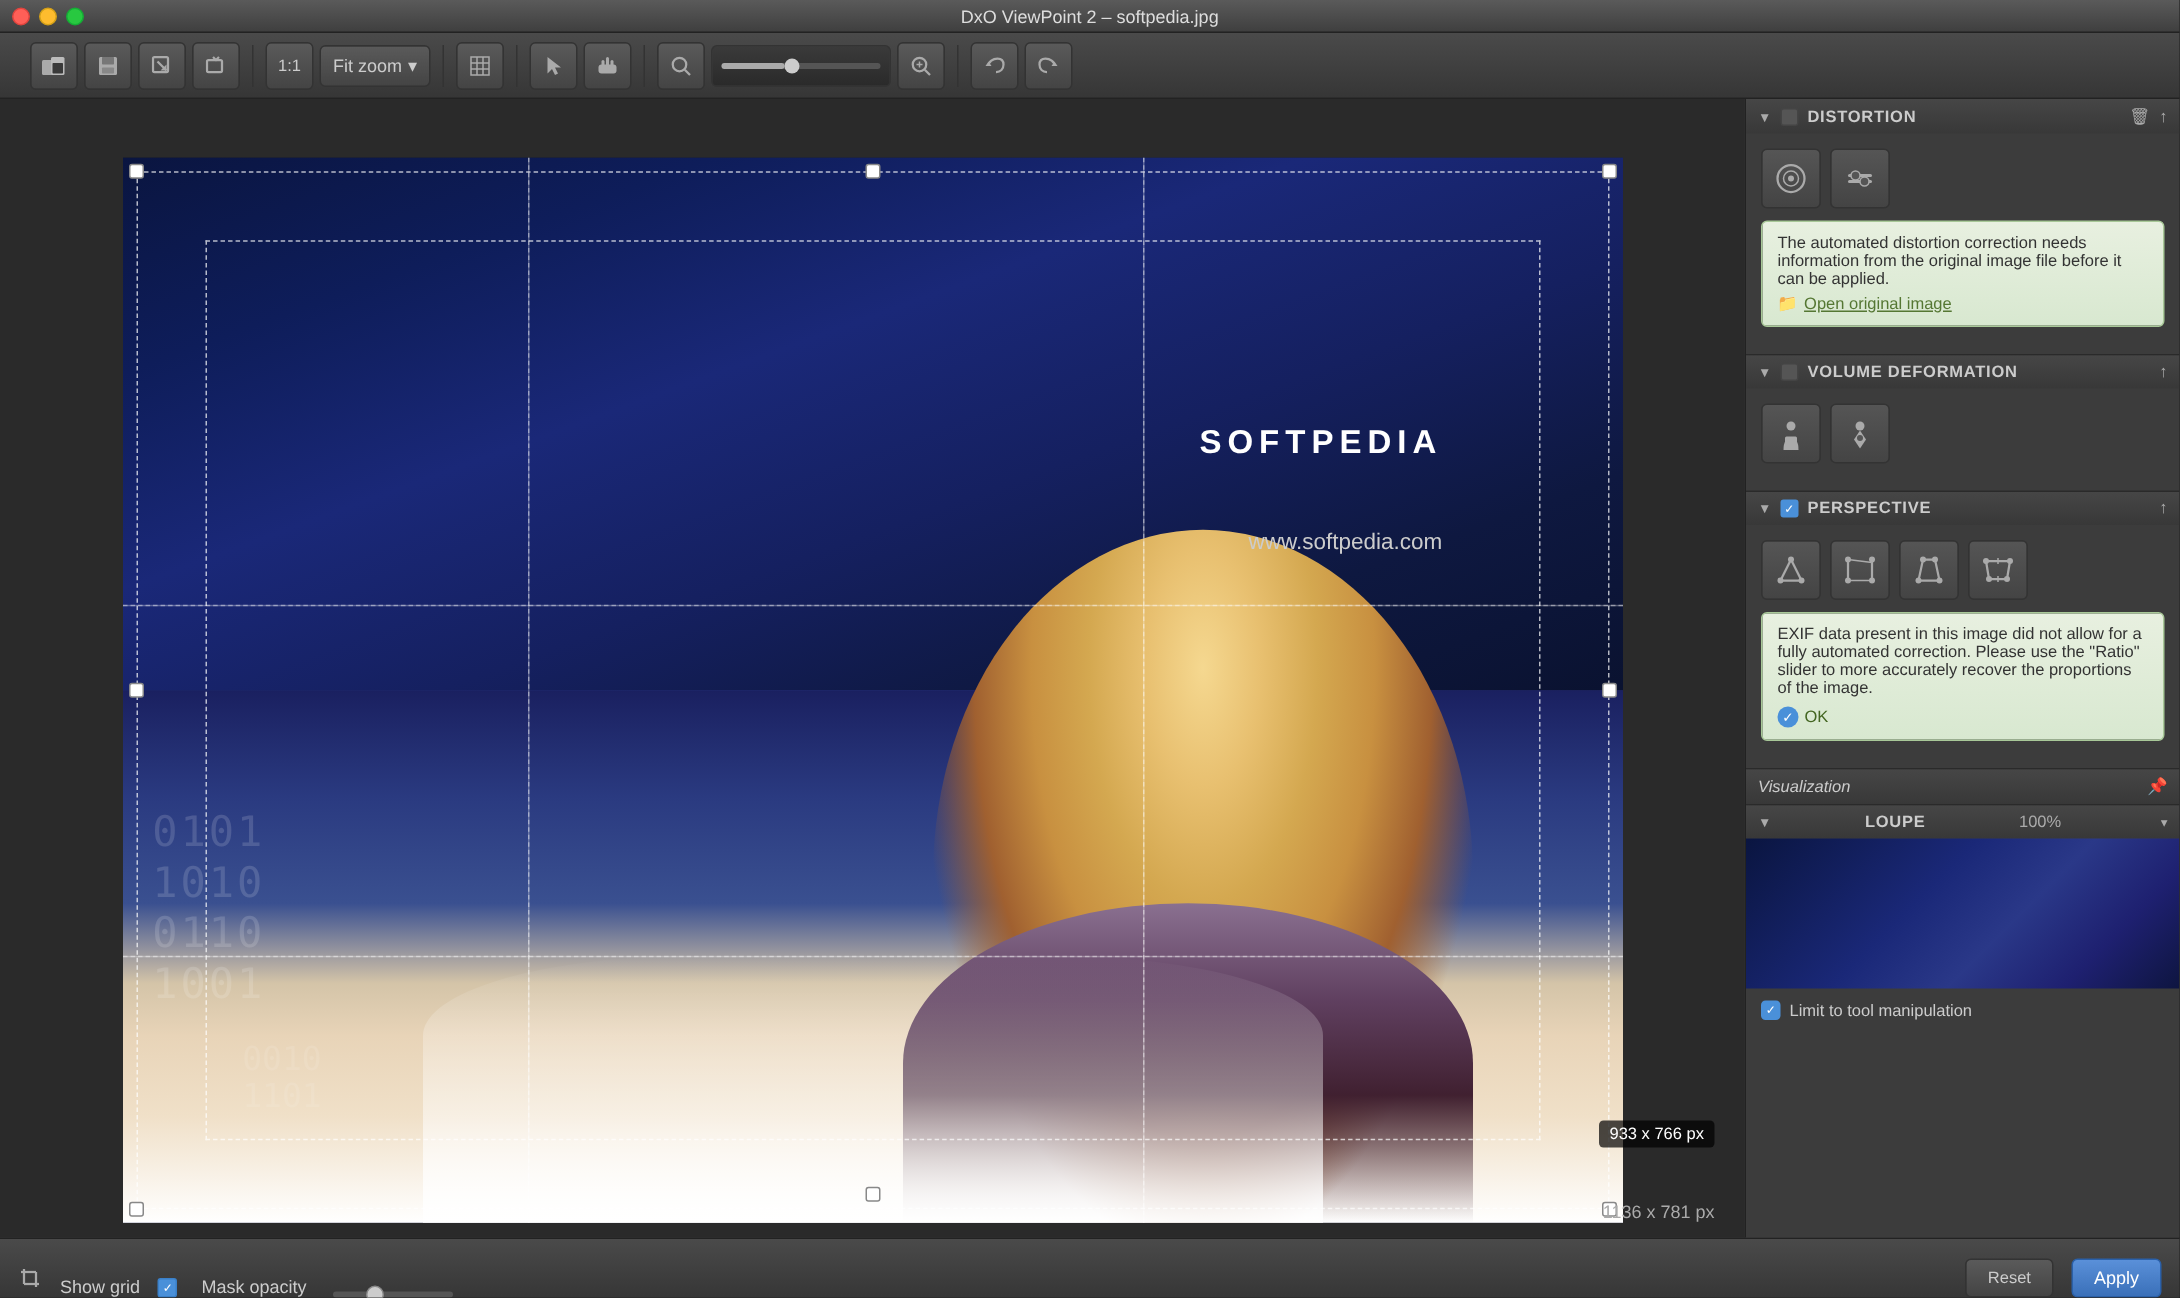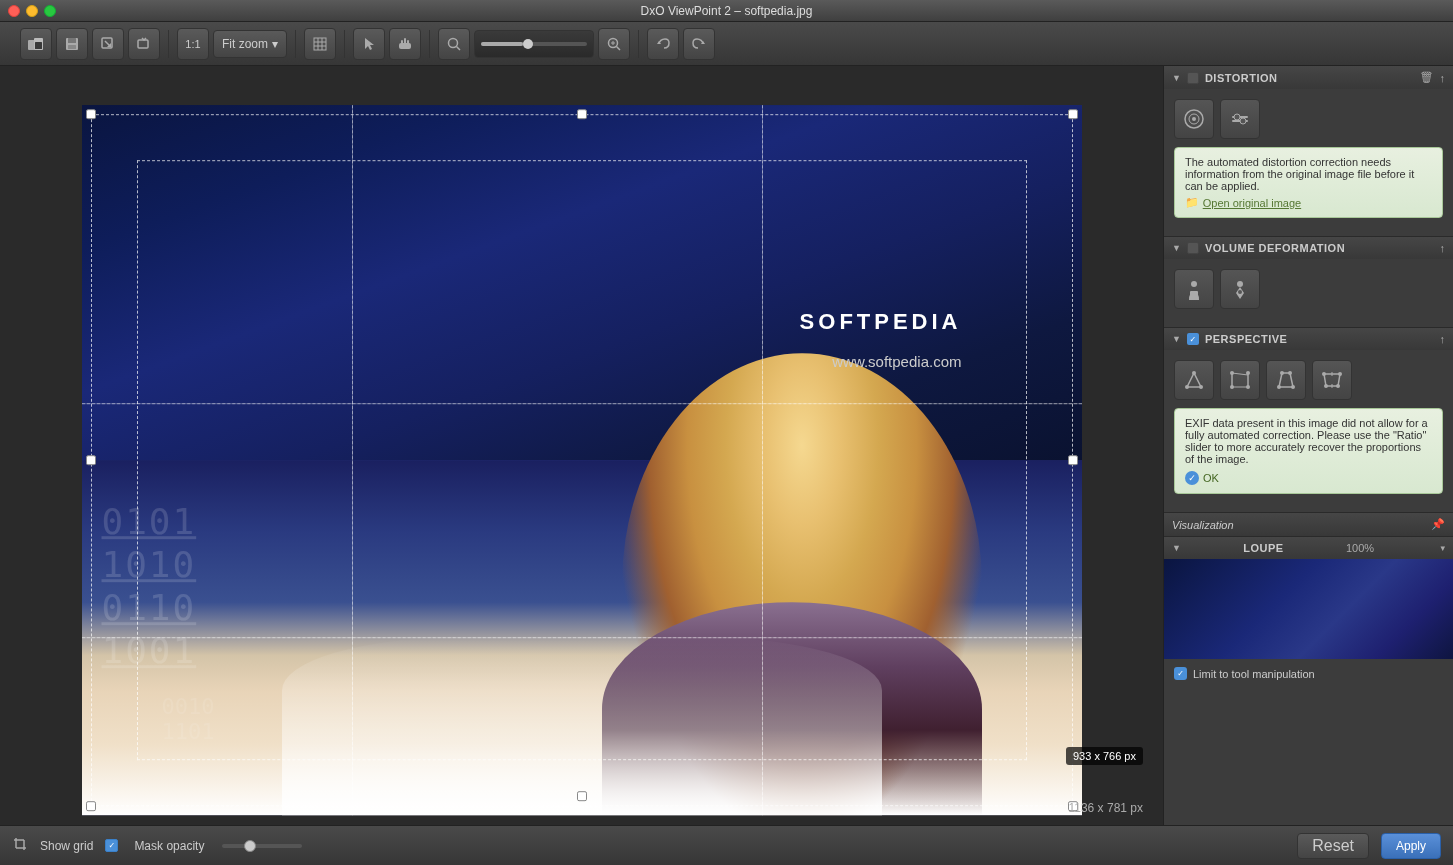--- a/index.html
+++ b/index.html
@@ -150,21 +150,20 @@
     }
     .softpedia-text {
       position: absolute;
       top: 25%;
       right: 12%;
       font-size: 22px;
       font-weight: bold;
       color: white;
       letter-spacing: 4px;
       font-family: Arial, sans-serif;
-      margin-top: 27px;
     }
     .softpedia-url {
       position: absolute;
       top: 35%;
       right: 12%;
       font-size: 15px;
       color: #ccc;
     }
 
     
@@ -437,21 +436,21 @@
       justify-content: center;
       flex-shrink: 0;
     }
 
     
     #bottom-bar {
       height: 40px;
       background: linear-gradient(to bottom, #4a4a4a, #363636);
       border-top: 1px solid #222;
       display: flex;
-      align-items: center;
+      align-items: flex-end;
       padding: 0 12px;
       gap: 12px;
     }
     .crop-icon {
       font-size: 16px;
       color: #aaa;
     }
     .show-grid-label {
       font-size: 12px;
       color: #ccc;
@@ -471,21 +470,21 @@
       color: #ccc;
       margin-left: 4px;
     }
     .bottom-spacer { flex: 1; }
     .reset-btn {
       height: 26px;
       background: linear-gradient(to bottom, #5a5a5a, #444);
       border: 1px solid #333;
       border-radius: 4px;
       padding: 0 14px;
-      font-size: 16px;
+      font-size: 11px;
       color: #ccc;
       cursor: pointer;
     }
     .apply-btn {
       height: 26px;
       background: linear-gradient(to bottom, #5a90d9, #3a70b9);
       border: 1px solid #2a60a9;
       border-radius: 4px;
       padding: 0 14px;
       font-size: 12px;
@@ -651,21 +650,21 @@
       <div class="img-sim">
 
         <div style="position:absolute;top:0;left:0;width:100%;height:50%;background:linear-gradient(160deg,#0a1540 0%,#0e1d5a 20%,#1a2878 40%,#152060 60%,#0e1840 80%,#0a1230 100%);"></div>
 
         <div style="position:absolute;top:50%;left:0;width:100%;height:50%;background:linear-gradient(180deg,#1a2060 0%,#2a3a80 20%,#3a5090 40%,#d4c4a8 55%,#e8d4b8 65%,#f0e0c8 80%,#ffffff 100%);"></div>
 
         <div style="position:absolute;bottom:0;right:10%;width:360px;height:65%;background:radial-gradient(ellipse at 50% 20%,#f5d890 0%,#e8c070 15%,#d4a850 30%,#c89040 45%,#a06030 60%,transparent 75%);border-radius:80% 80% 0 0;"></div>
 
         <div style="position:absolute;bottom:0;right:10%;width:380px;height:30%;background:linear-gradient(to bottom,#8a7090 0%,#604060 30%,#402030 60%,transparent 100%);border-radius:60% 60% 0 0;"></div>
 
-        <div style="position:absolute;bottom:20%;left:2%;color:rgba(255,255,255,0.15);font-size:36px;font-family:monospace;line-height:1.2;letter-spacing:2px;text-decoration:underline;">
+        <div style="position:absolute;bottom:20%;left:2%;color:rgba(255,255,255,0.15);font-size:28px;font-family:monospace;line-height:1.2;letter-spacing:2px;">
           0101<br>1010<br>0110<br>1001
         </div>
         <div style="position:absolute;bottom:10%;left:8%;color:rgba(255,255,255,0.1);font-size:22px;font-family:monospace;">
           0010<br>1101
         </div>
 
         <div style="position:absolute;bottom:0;left:20%;width:60%;height:25%;background:linear-gradient(to top,rgba(255,255,255,0.9) 0%,rgba(255,255,255,0.5) 40%,transparent 100%);border-radius:30% 30% 0 0;"></div>
       </div>
 
       <div class="softpedia-text">SOFTPEDIA</div>

